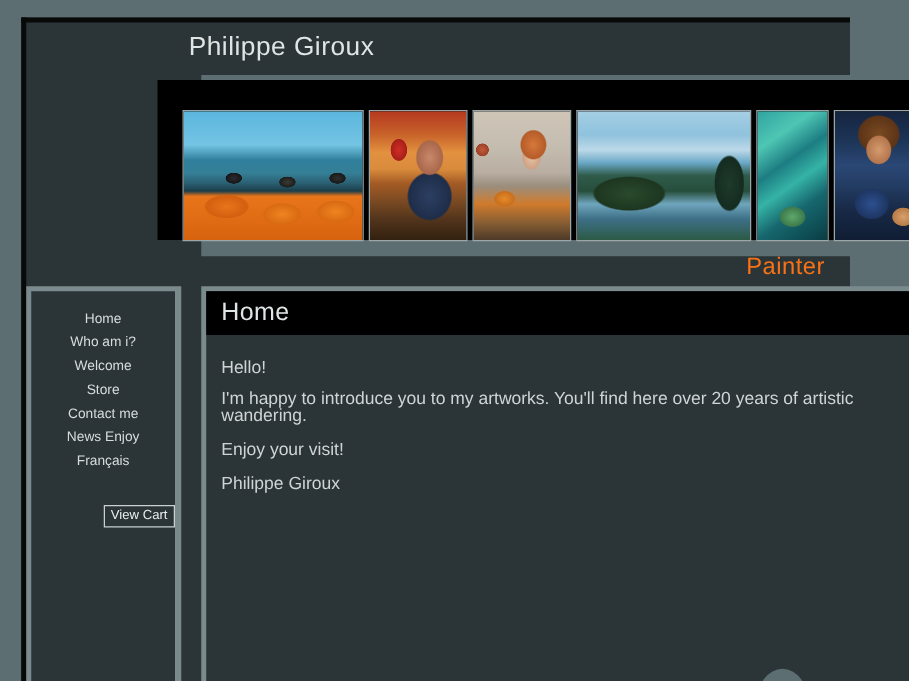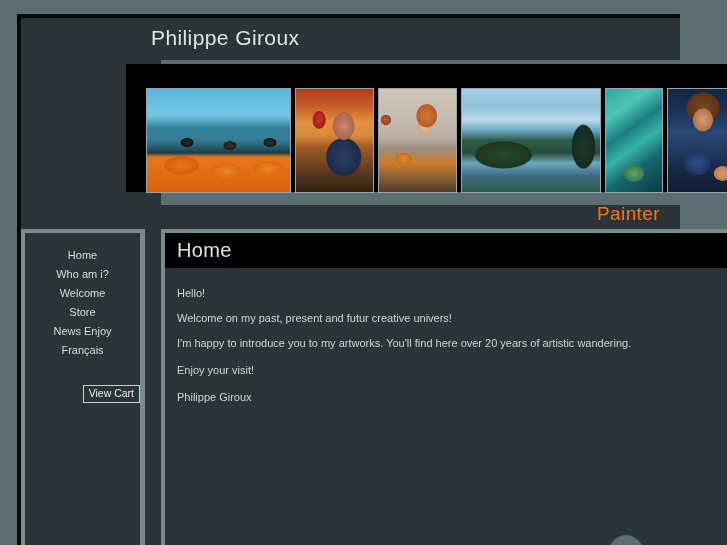--- a/index.html
+++ b/index.html
@@ -148,21 +148,21 @@
   }
   #content-title {
     font-size: 20px;
     color: #dfe4e5;
     letter-spacing: 0.3px;
   }
   #content-body {
     padding: 18px 14px 0 12px;
   }
   .para {
-    font-size: 11px;
+    font-size: 14px;
     color: #cfd5d6;
     line-height: 14px;
     margin: 0 0 11px 0;
   }
   .para.tight { margin-bottom: 0; margin-top: 13px; }
 
   
   #corner-blob {
     position: absolute;
     right: 84px;
@@ -271,37 +271,37 @@
 
   <div id="tagline">Painter</div>
 
   <div id="sidebar-outer">
     <div id="sidebar-inner">
       <div id="nav-list">
         <a class="nav-item">Home</a>
         <a class="nav-item">Who am i?</a>
         <a class="nav-item">Welcome</a>
         <a class="nav-item">Store</a>
+        <a class="nav-item">Contact me</a>
         <a class="nav-item">News Enjoy</a>
         <a class="nav-item">Français</a>
       </div>
       <div id="view-cart-wrap">
         <span id="view-cart-button">View Cart</span>
       </div>
     </div>
   </div>
 
   <div id="content-outer">
     <div id="content-inner">
       <div id="content-title-bar">
         <span id="content-title">Home</span>
       </div>
       <div id="content-body">
         <p class="para">Hello!</p>
-        <p class="para">Welcome on my past, present and futur creative univers!</p>
         <p class="para">I'm happy to introduce you to my artworks. You'll find here over 20 years of artistic wandering.</p>
         <p class="para tight">Enjoy your visit!</p>
         <p class="para tight">Philippe Giroux</p>
       </div>
       <div id="corner-blob"></div>
     </div>
   </div>
 
 </div>
 

